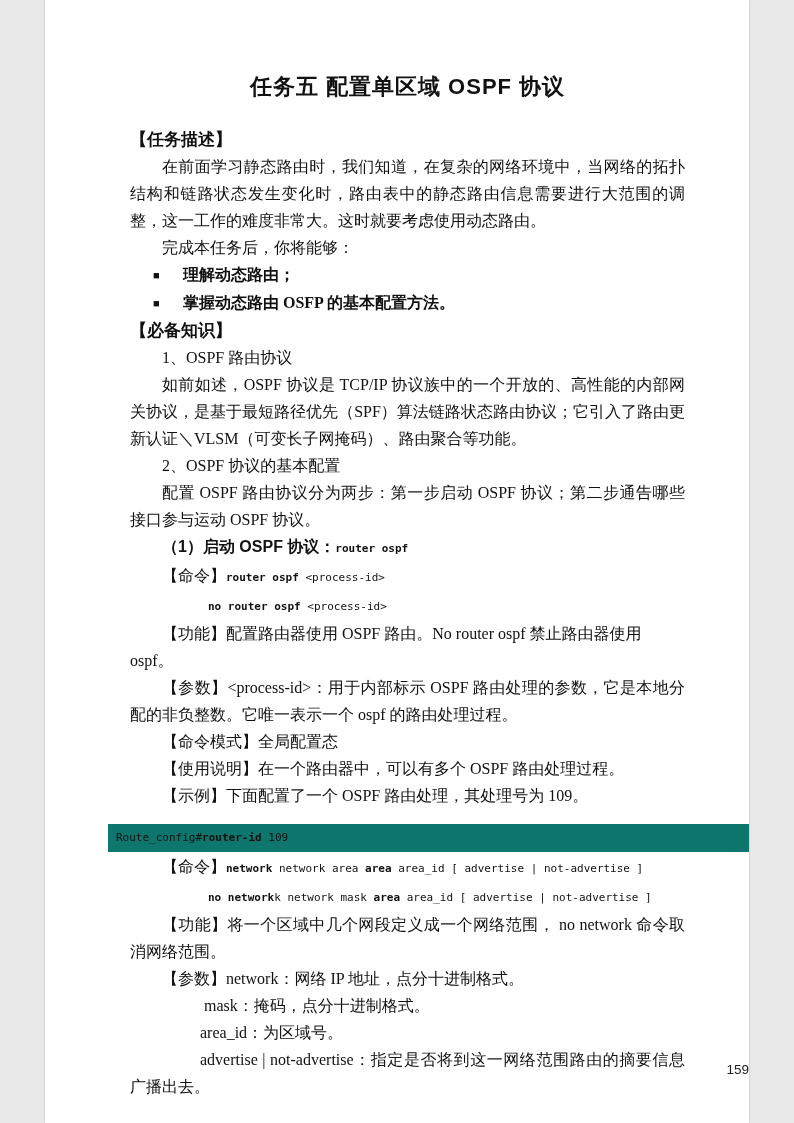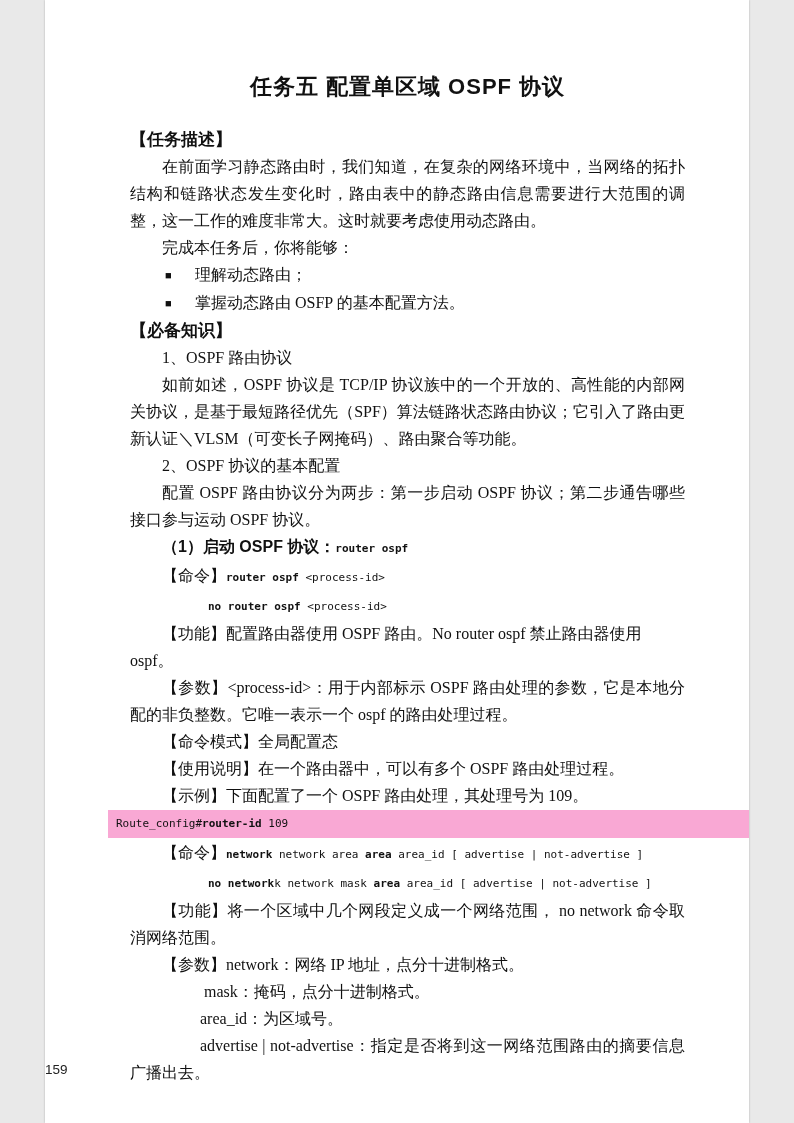--- a/index.html
+++ b/index.html
@@ -30,37 +30,37 @@
     font-family:"Liberation Sans","DejaVu Sans",sans-serif;
     font-weight:bold;font-size:17px;line-height:27px;
   }
   .sub-hd{
     font-family:"Liberation Sans","DejaVu Sans",sans-serif;
     font-weight:bold;font-size:16px;line-height:27px;
     text-indent:32px;
   }
   .mono{font-family:"DejaVu Sans Mono","Liberation Mono",monospace;font-size:11px;}
   .b{font-weight:bold;}
-  .bullet-row{margin-left:35px;line-height:27px;}
+  .bullet-row{margin-left:23px;line-height:27px;font-weight:bold;}
   .bullet-sq{font-size:11px;display:inline-block;width:30px;vertical-align:1px;}
   .cmd{text-indent:32px;line-height:27px;}
   .cmd-cont{margin-left:78px;line-height:27px;}
   .sub1{margin-left:74px;line-height:27px;}
   .sub2{margin-left:70px;line-height:27px;}
   .hang{text-indent:70px;line-height:27px;}
   .codeblock{
-    margin:1px 0 1px -22px;
+    margin:15px 0 1px -22px;
     width:655px;box-sizing:border-box;
-    background:#f9a8d4;
+    background:#0f766e;
     padding:2px 8px 2px 8px;
     line-height:24px;
   }
   .page-num{
     position:absolute;top:1062px;left:0;right:0;
-    text-align:left;
+    text-align:right;
     font-family:"Liberation Sans","DejaVu Sans",sans-serif;
     font-size:13.5px;color:#222;
   }
 </style>
 </head>
 <body>
 
 <div class="page">
   <div class="content">
 

